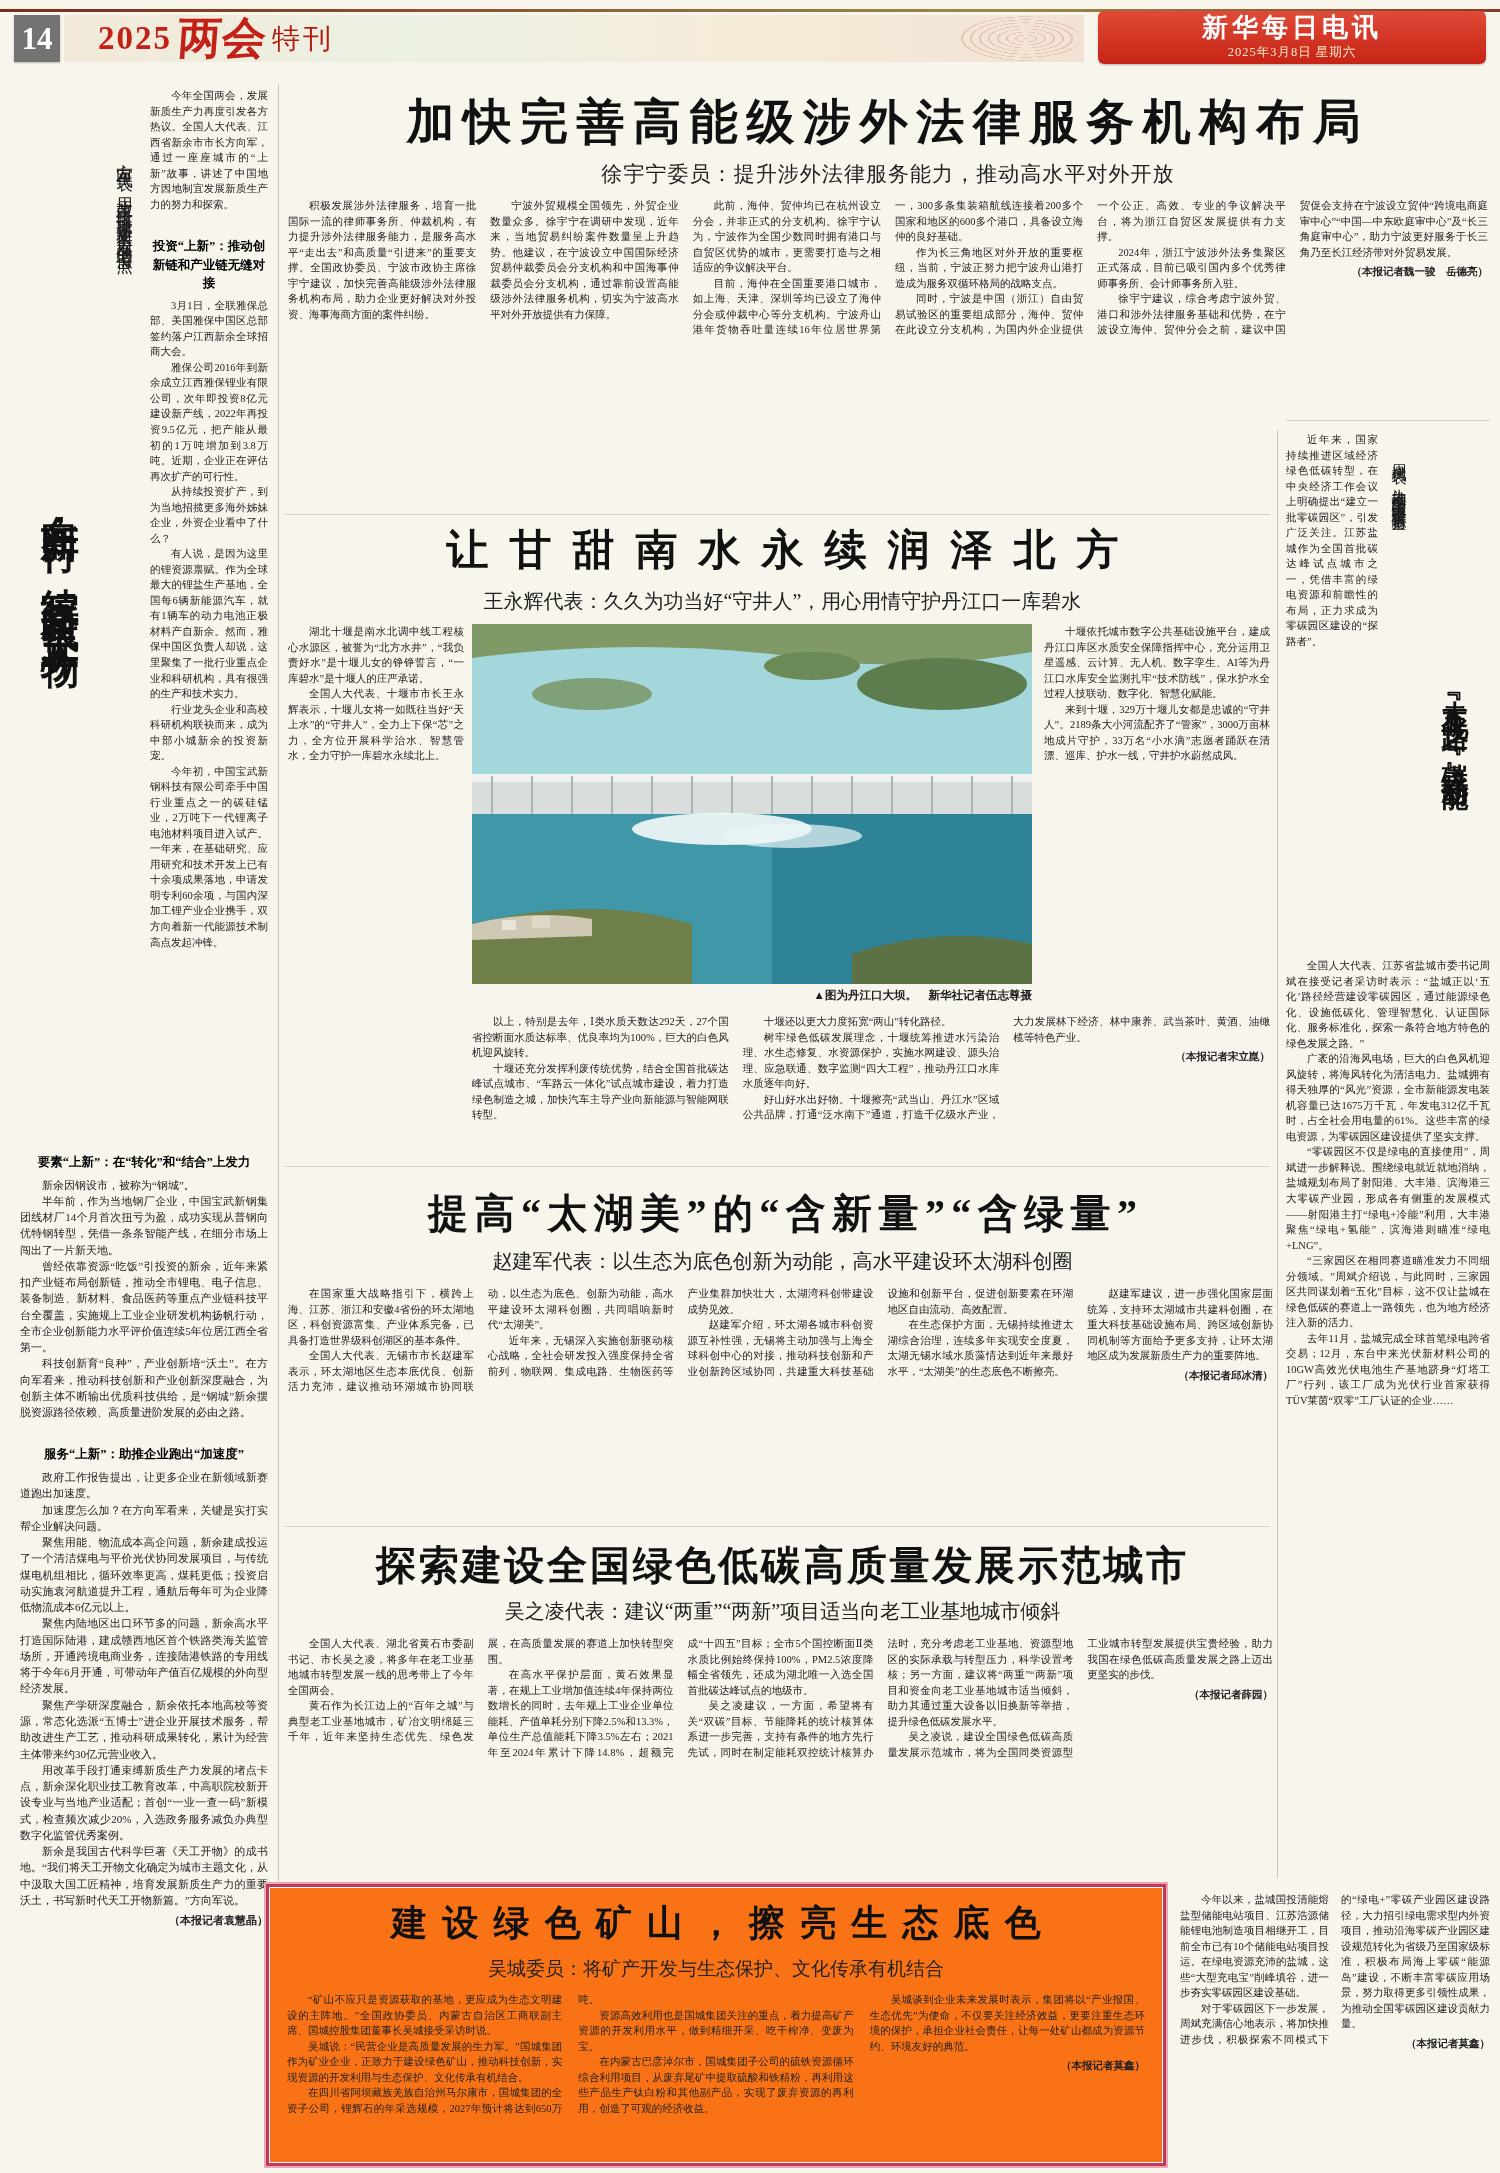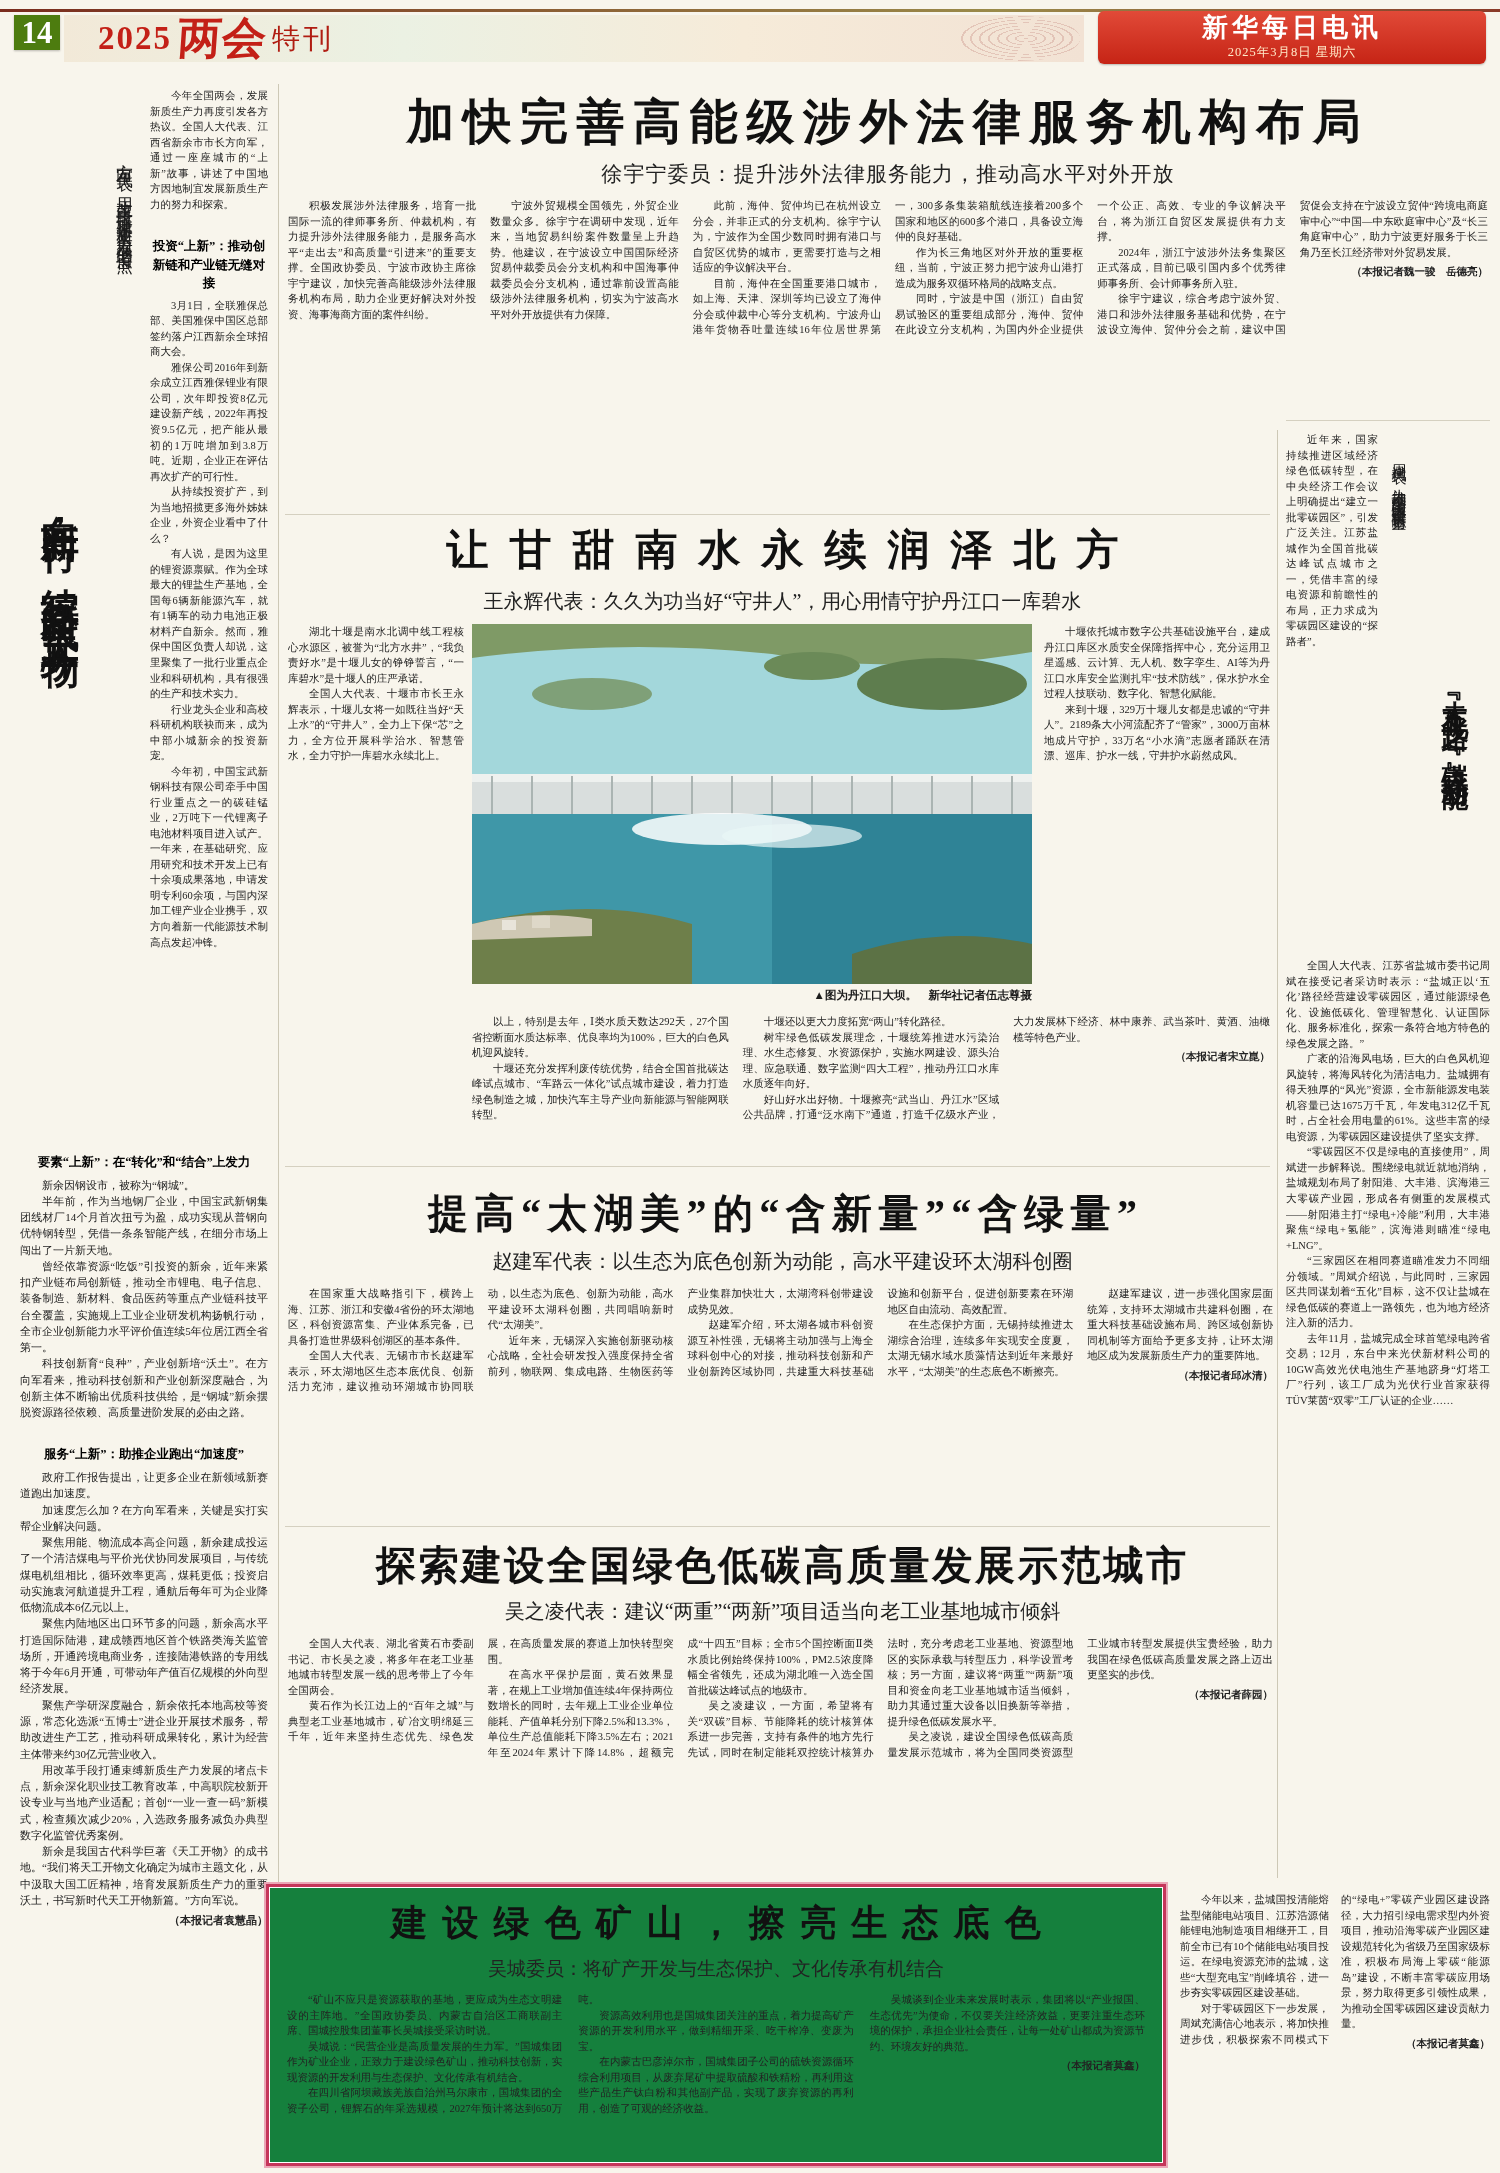--- a/index.html
+++ b/index.html
@@ -2,21 +2,21 @@
 <html><head>
 <meta charset="utf-8">
 <style>
   html,body{margin:0;padding:0;background:#e8e4d8;}
   #page{position:relative;width:1500px;height:2173px;background:#f8f5ec;margin:0 auto;
         font-family:"Liberation Serif","DejaVu Serif",serif;color:#1c1c1c;overflow:hidden;}
   .abs{position:absolute;}
   
   .topline{left:0;top:9px;width:1500px;height:3px;
            background:linear-gradient(90deg,#7a2c1e,#8a5a32,#9a8b4a,#8a3a28);}
-  .pagenum{left:14px;top:15px;width:46px;height:35px;background:#4d7c0f;color:#fff;
+  .pagenum{left:14px;top:15px;width:46px;height:47px;background:#737373;color:#fff;
            font-size:31px;font-weight:700;display:flex;align-items:center;justify-content:center;
            box-shadow:0 1px 2px rgba(0,0,0,.25);}
   .banner{left:64px;top:15px;width:1020px;height:47px;
           background:linear-gradient(90deg,#f2e9d8,#ebf1e3,#f6ebd9,#f2e2d4);
           display:flex;align-items:center;padding-left:34px;box-sizing:border-box;}
   .banner .year{color:#c32017;font-size:33px;font-weight:700;letter-spacing:2px;}
   .banner .main{color:#c32017;font-size:44px;font-weight:700;margin:0 6px;transform:skewX(-4deg);}
   .banner .suffix{color:#b01d12;font-size:28px;font-weight:400;letter-spacing:3px;}
   .swirl{left:960px;top:16px;width:120px;height:45px;border-radius:50%;
          background:repeating-radial-gradient(ellipse at 55% 50%,rgba(201,146,136,.38) 0 2px,rgba(255,255,255,0) 2px 9px);}
@@ -32,21 +32,21 @@
   .btxt{font-size:10.5px;line-height:1.48;text-align:justify;overflow:hidden;color:#222;}
   .para{margin:0;text-indent:2em;}
   .sec-head{font-weight:700;text-align:center;font-size:12.5px;margin:25px 0 5px;text-indent:0;color:#000;}
   .credit{text-align:right;font-weight:700;margin-top:4px;}
   .headline{font-weight:700;color:#111;text-align:center;}
   .subhead{text-align:center;color:#222;}
   
   .vert{writing-mode:vertical-rl;}
   
   .redbox{border:3px solid #c5365a;box-shadow:0 0 0 1px #fff inset,0 0 0 2px #eba6b6;
-          background:#15803d;box-sizing:border-box;padding:12px 18px 8px;}
+          background:#f97316;box-sizing:border-box;padding:12px 18px 8px;}
 </style>
 </head>
 <body>
 
 <div id="page">
 
   <div class="abs topline"></div>
   <div class="abs pagenum">14</div>
   <div class="abs banner">
     <span class="year">2025</span>

